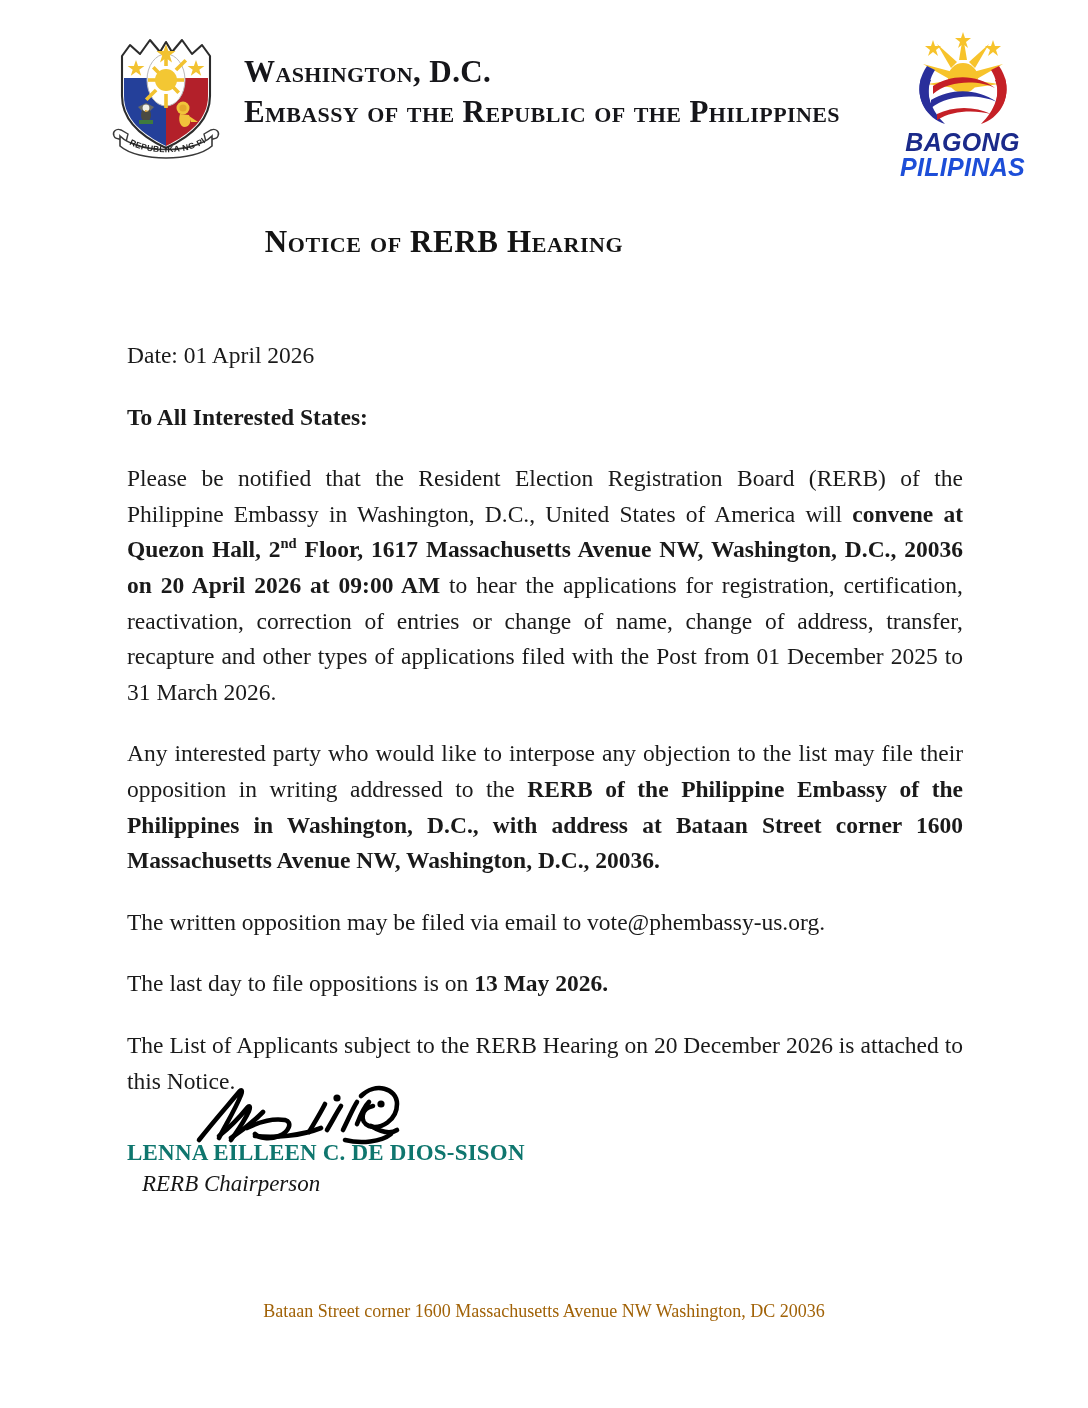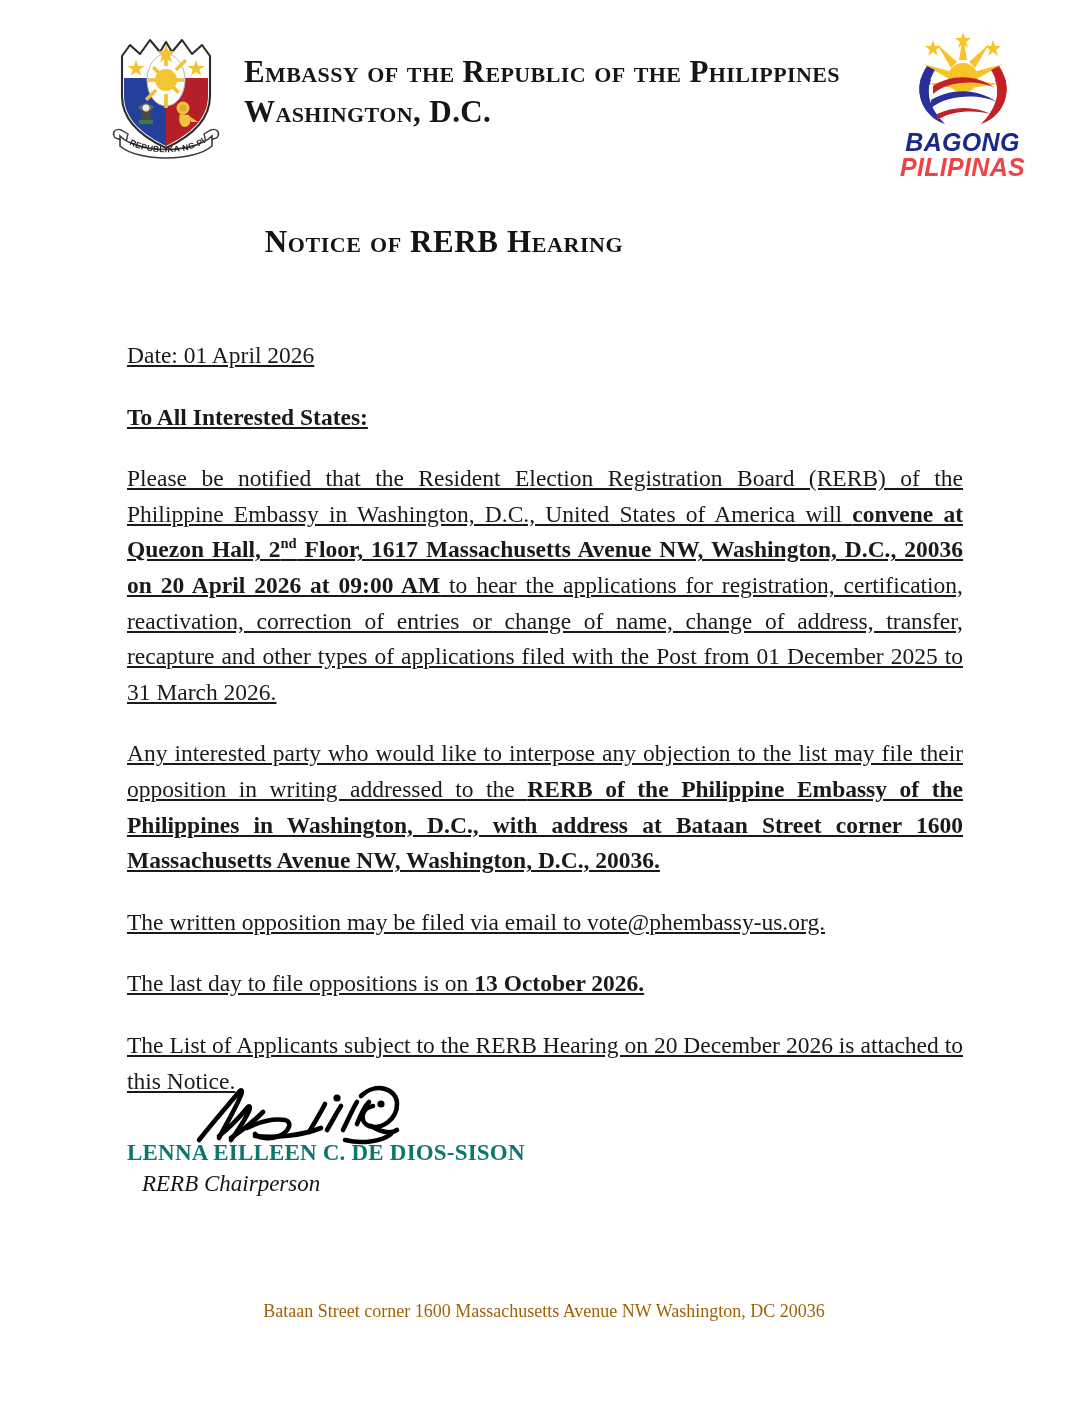--- a/index.html
+++ b/index.html
@@ -64,21 +64,21 @@
   .bagong-text {
     margin-top: -4px;
     text-align: center;
     font-family: "Liberation Sans", "DejaVu Sans", sans-serif;
     font-weight: bold;
     font-style: italic;
     line-height: 1.0;
     letter-spacing: 0.3px;
   }
   .bagong-1 { font-size: 25px; color: #1b2a8a; }
-  .bagong-2 { font-size: 25px; color: #ef4444; }
+  .bagong-2 { font-size: 25px; color: #1d4ed8; }
 
   
   .doc-title {
     position: absolute;
     top: 224px;
     left: 0;
     width: 888px;
     text-align: center;
     font-variant: small-caps;
     font-weight: bold;
@@ -94,21 +94,20 @@
     left: 127px;
     width: 836px;
   }
   p.para {
     margin: 0 0 26px 0;
     font-size: 23.5px;
     line-height: 35.6px;
     text-align: justify;
     text-justify: inter-word;
     color: #1a1a1a;
-    text-decoration: underline;
   }
   p.para:last-child { margin-bottom: 0; }
   .date-line { margin-bottom: 30px; text-align: left; }
   .salutation { margin-bottom: 28px; text-align: left; font-weight: bold; }
   b, strong { font-weight: bold; }
   sup { font-size: 0.62em; vertical-align: super; line-height: 0; }
 
   
   .sign-block {
     position: absolute;
@@ -203,22 +202,22 @@
       <path d="M110 104 C112 100 108 96 103 98 L96 102 L98 110 L105 107 C109 106 109 106 110 104 Z" fill="#ffffff" stroke="#3a3a3a" stroke-width="1.4"></path>
       <path d="M12 104 C30 122 86 122 104 104 L104 114 C86 130 30 130 12 114 Z" fill="#ffffff" stroke="#3a3a3a" stroke-width="1.6"></path>
       <path id="scrollpath" d="M17 109 C34 124 82 124 99 109" fill="none"></path>
       <text font-family="Liberation Sans, sans-serif" font-size="8.4" font-weight="bold" fill="#222" letter-spacing="0.4">
         <textPath href="#scrollpath" startOffset="6%">REPUBLIKA NG PILIPINAS</textPath>
       </text>
     </svg>
   </div>
 
   <div class="lh-text">
+    <div class="lh-line">Washington, D.C.</div>
     <div class="lh-line">Embassy of the Republic of the Philippines</div>
-    <div class="lh-line">Washington, D.C.</div>
   </div>
 
   <div class="bagong-wrap">
     <svg width="132" height="104" viewBox="0 0 132 104">
 
       <g fill="#f7c32b">
         <polygon points="66,6 70,30 62,30"></polygon>
         <polygon points="40,14 60,32 54,38"></polygon>
         <polygon points="92,14 72,32 78,38"></polygon>
         <polygon points="26,34 56,42 54,50"></polygon>
@@ -258,21 +257,21 @@
   <p class="para date-line">Date: 01 April 2026</p>
 
   <p class="para salutation">To All Interested States:</p>
 
   <p class="para"><span>Please be notified that the Resident Election Registration Board (RERB) of the Philippine Embassy in Washington, D.C., United States of America will </span><b>convene at Quezon Hall, 2</b><b><sup>nd</sup></b><b> Floor, 1617 Massachusetts Avenue NW, Washington, D.C., 20036 on 20 April 2026 at 09:00 AM</b><span> to hear the applications for registration, certification, reactivation, correction of entries or change of name, change of address, transfer, recapture and other types of applications filed with the Post from  01 December 2025 to 31 March 2026.</span></p>
 
   <p class="para"><span>Any interested party who would like to interpose any objection to the list may file their opposition in writing addressed to the </span><b>RERB of the Philippine Embassy of the Philippines in Washington, D.C., with address at Bataan Street corner 1600 Massachusetts Avenue NW, Washington, D.C., 20036.</b></p>
 
   <p class="para">The written opposition may be filed via email to vote@phembassy-us.org.</p>
 
-  <p class="para"><span>The last day to file oppositions is on </span><b>13 October 2026.</b></p>
+  <p class="para"><span>The last day to file oppositions is on </span><b>13 May 2026.</b></p>
 
   <p class="para">The List of Applicants subject to the RERB Hearing on 20 December 2026 is attached to this Notice.</p>
 </div>
 
 <div class="sign-block">
   <svg class="sig-img" width="230" height="72" viewBox="0 0 230 72">
     <g fill="none" stroke="#000000" stroke-width="4.6" stroke-linecap="round" stroke-linejoin="round">
       <path d="M14 62 C28 44 44 26 54 14 C56 11 58 12 56 17 C50 32 40 48 34 60"></path>
       <path d="M34 58 C44 50 54 40 62 30 C64 27 66 28 64 33 C58 46 50 56 46 62"></path>
       <path d="M46 60 C58 52 70 42 78 34"></path>

